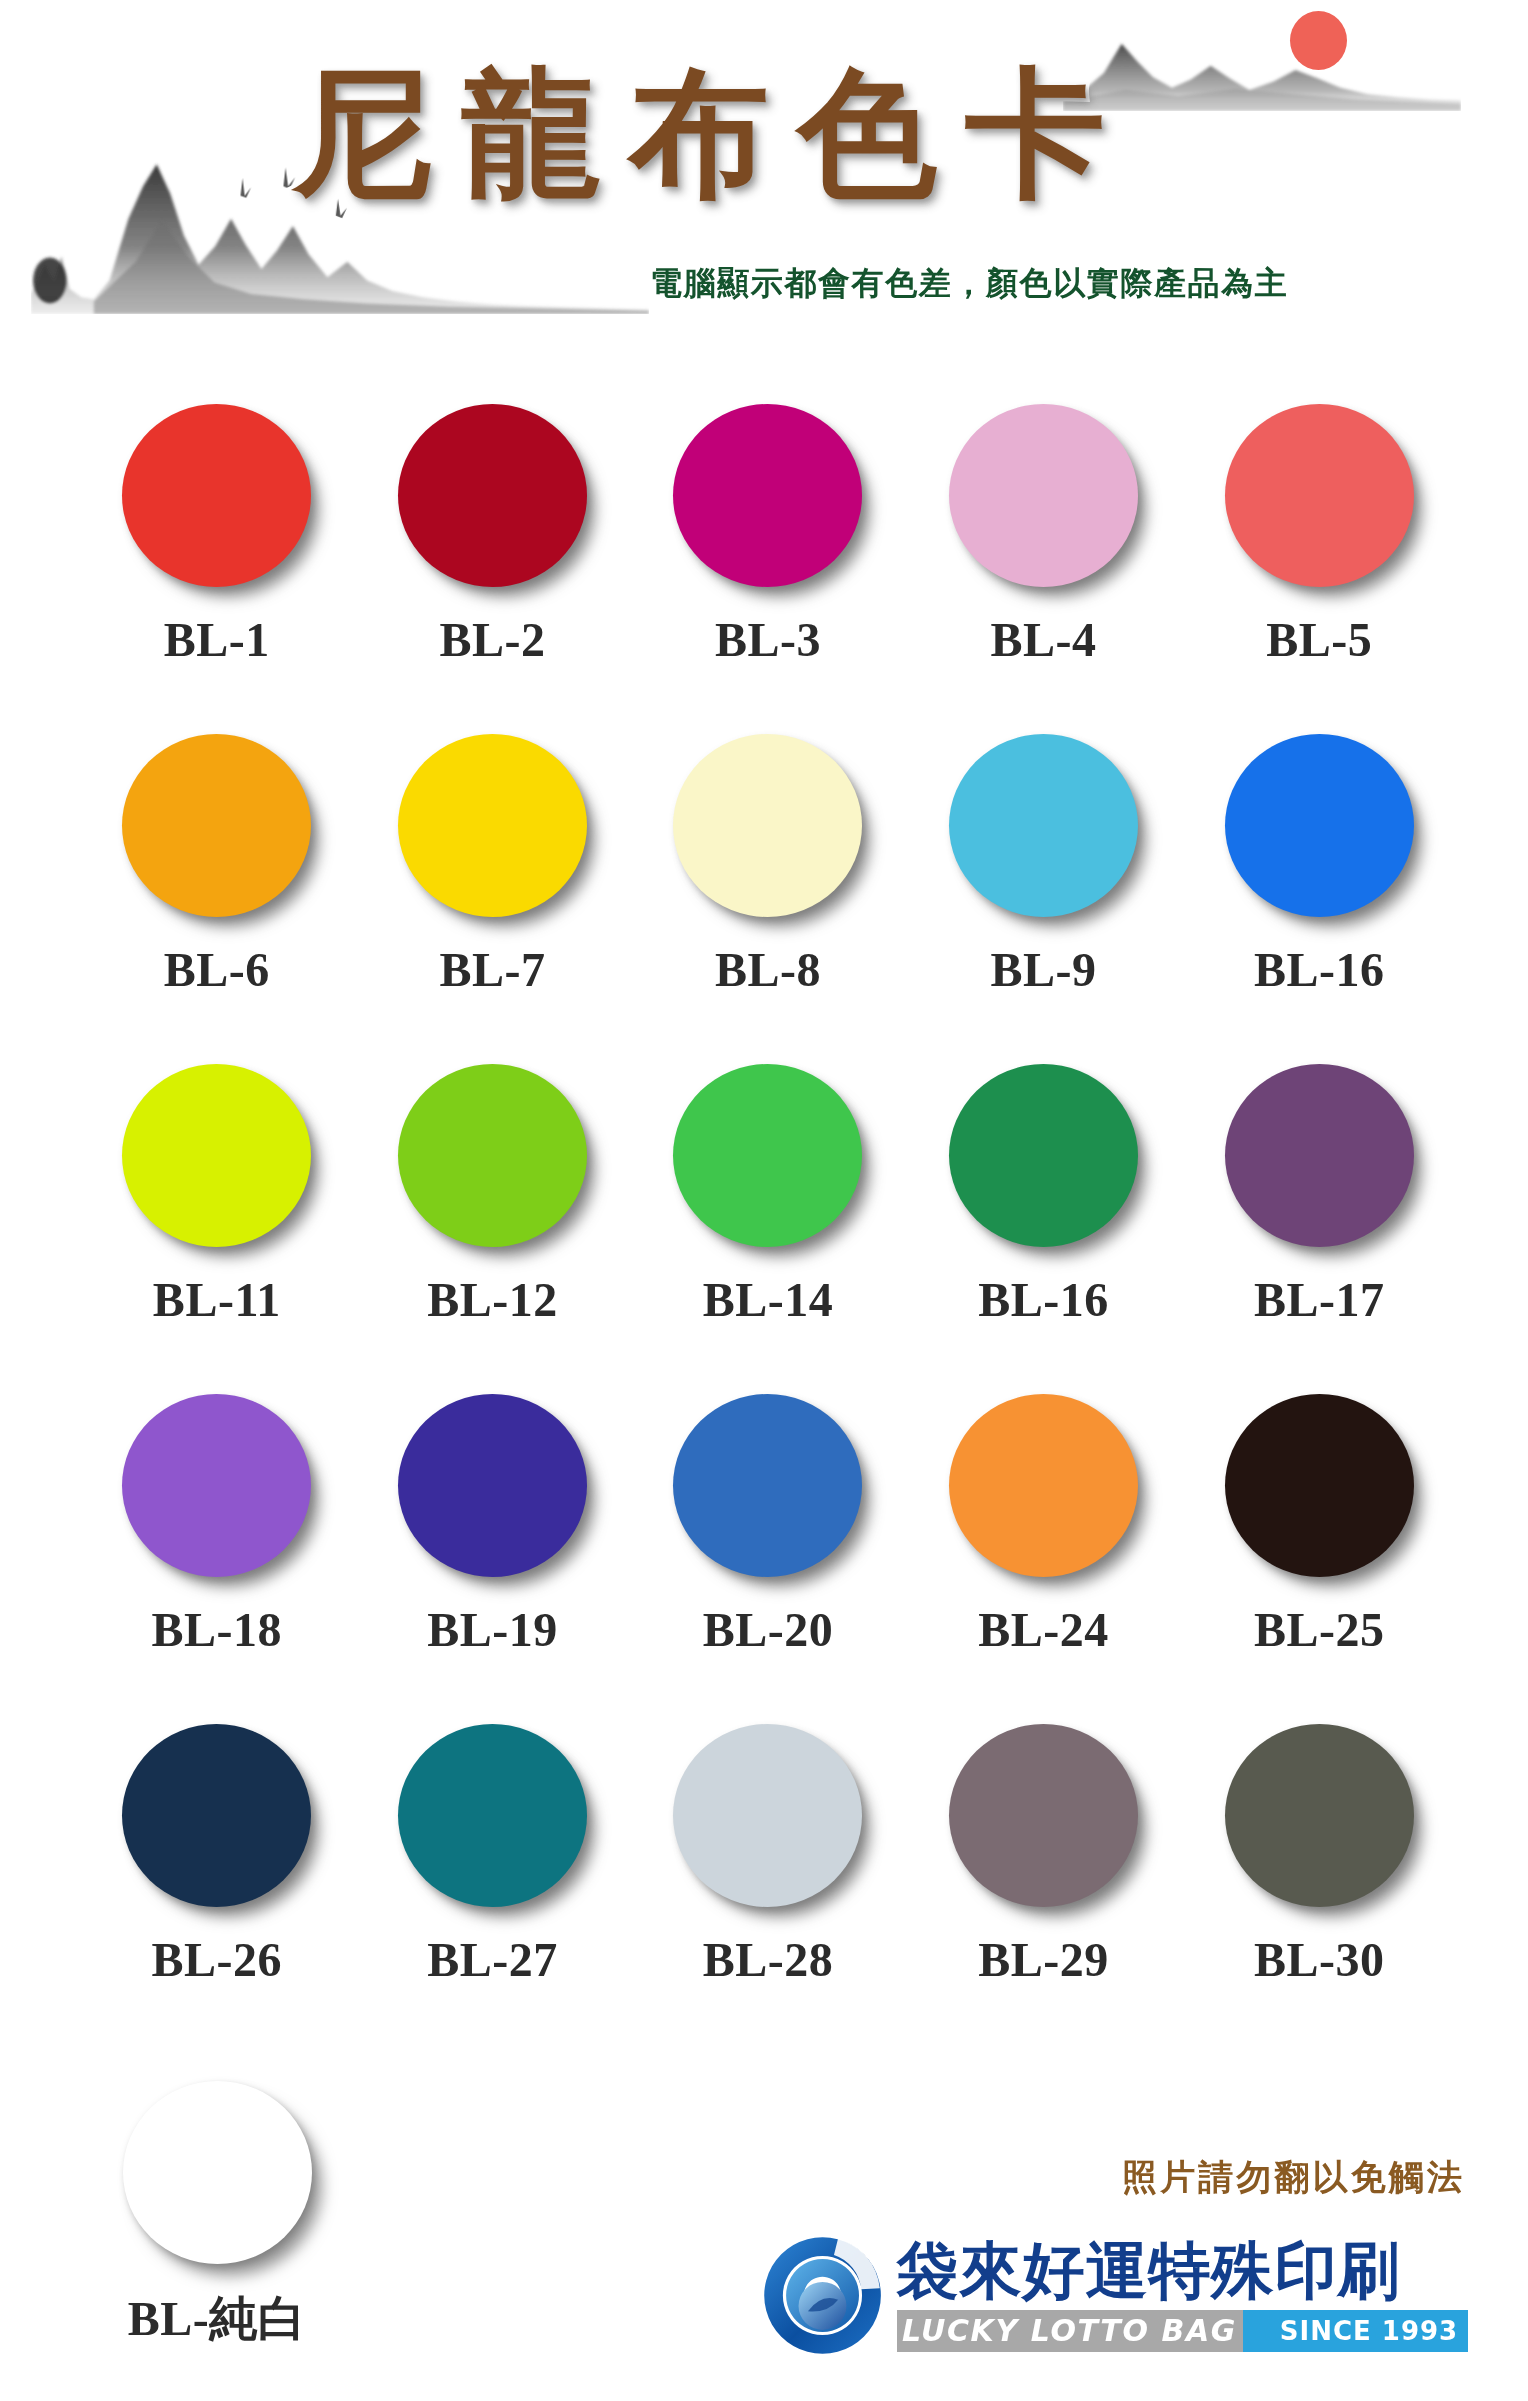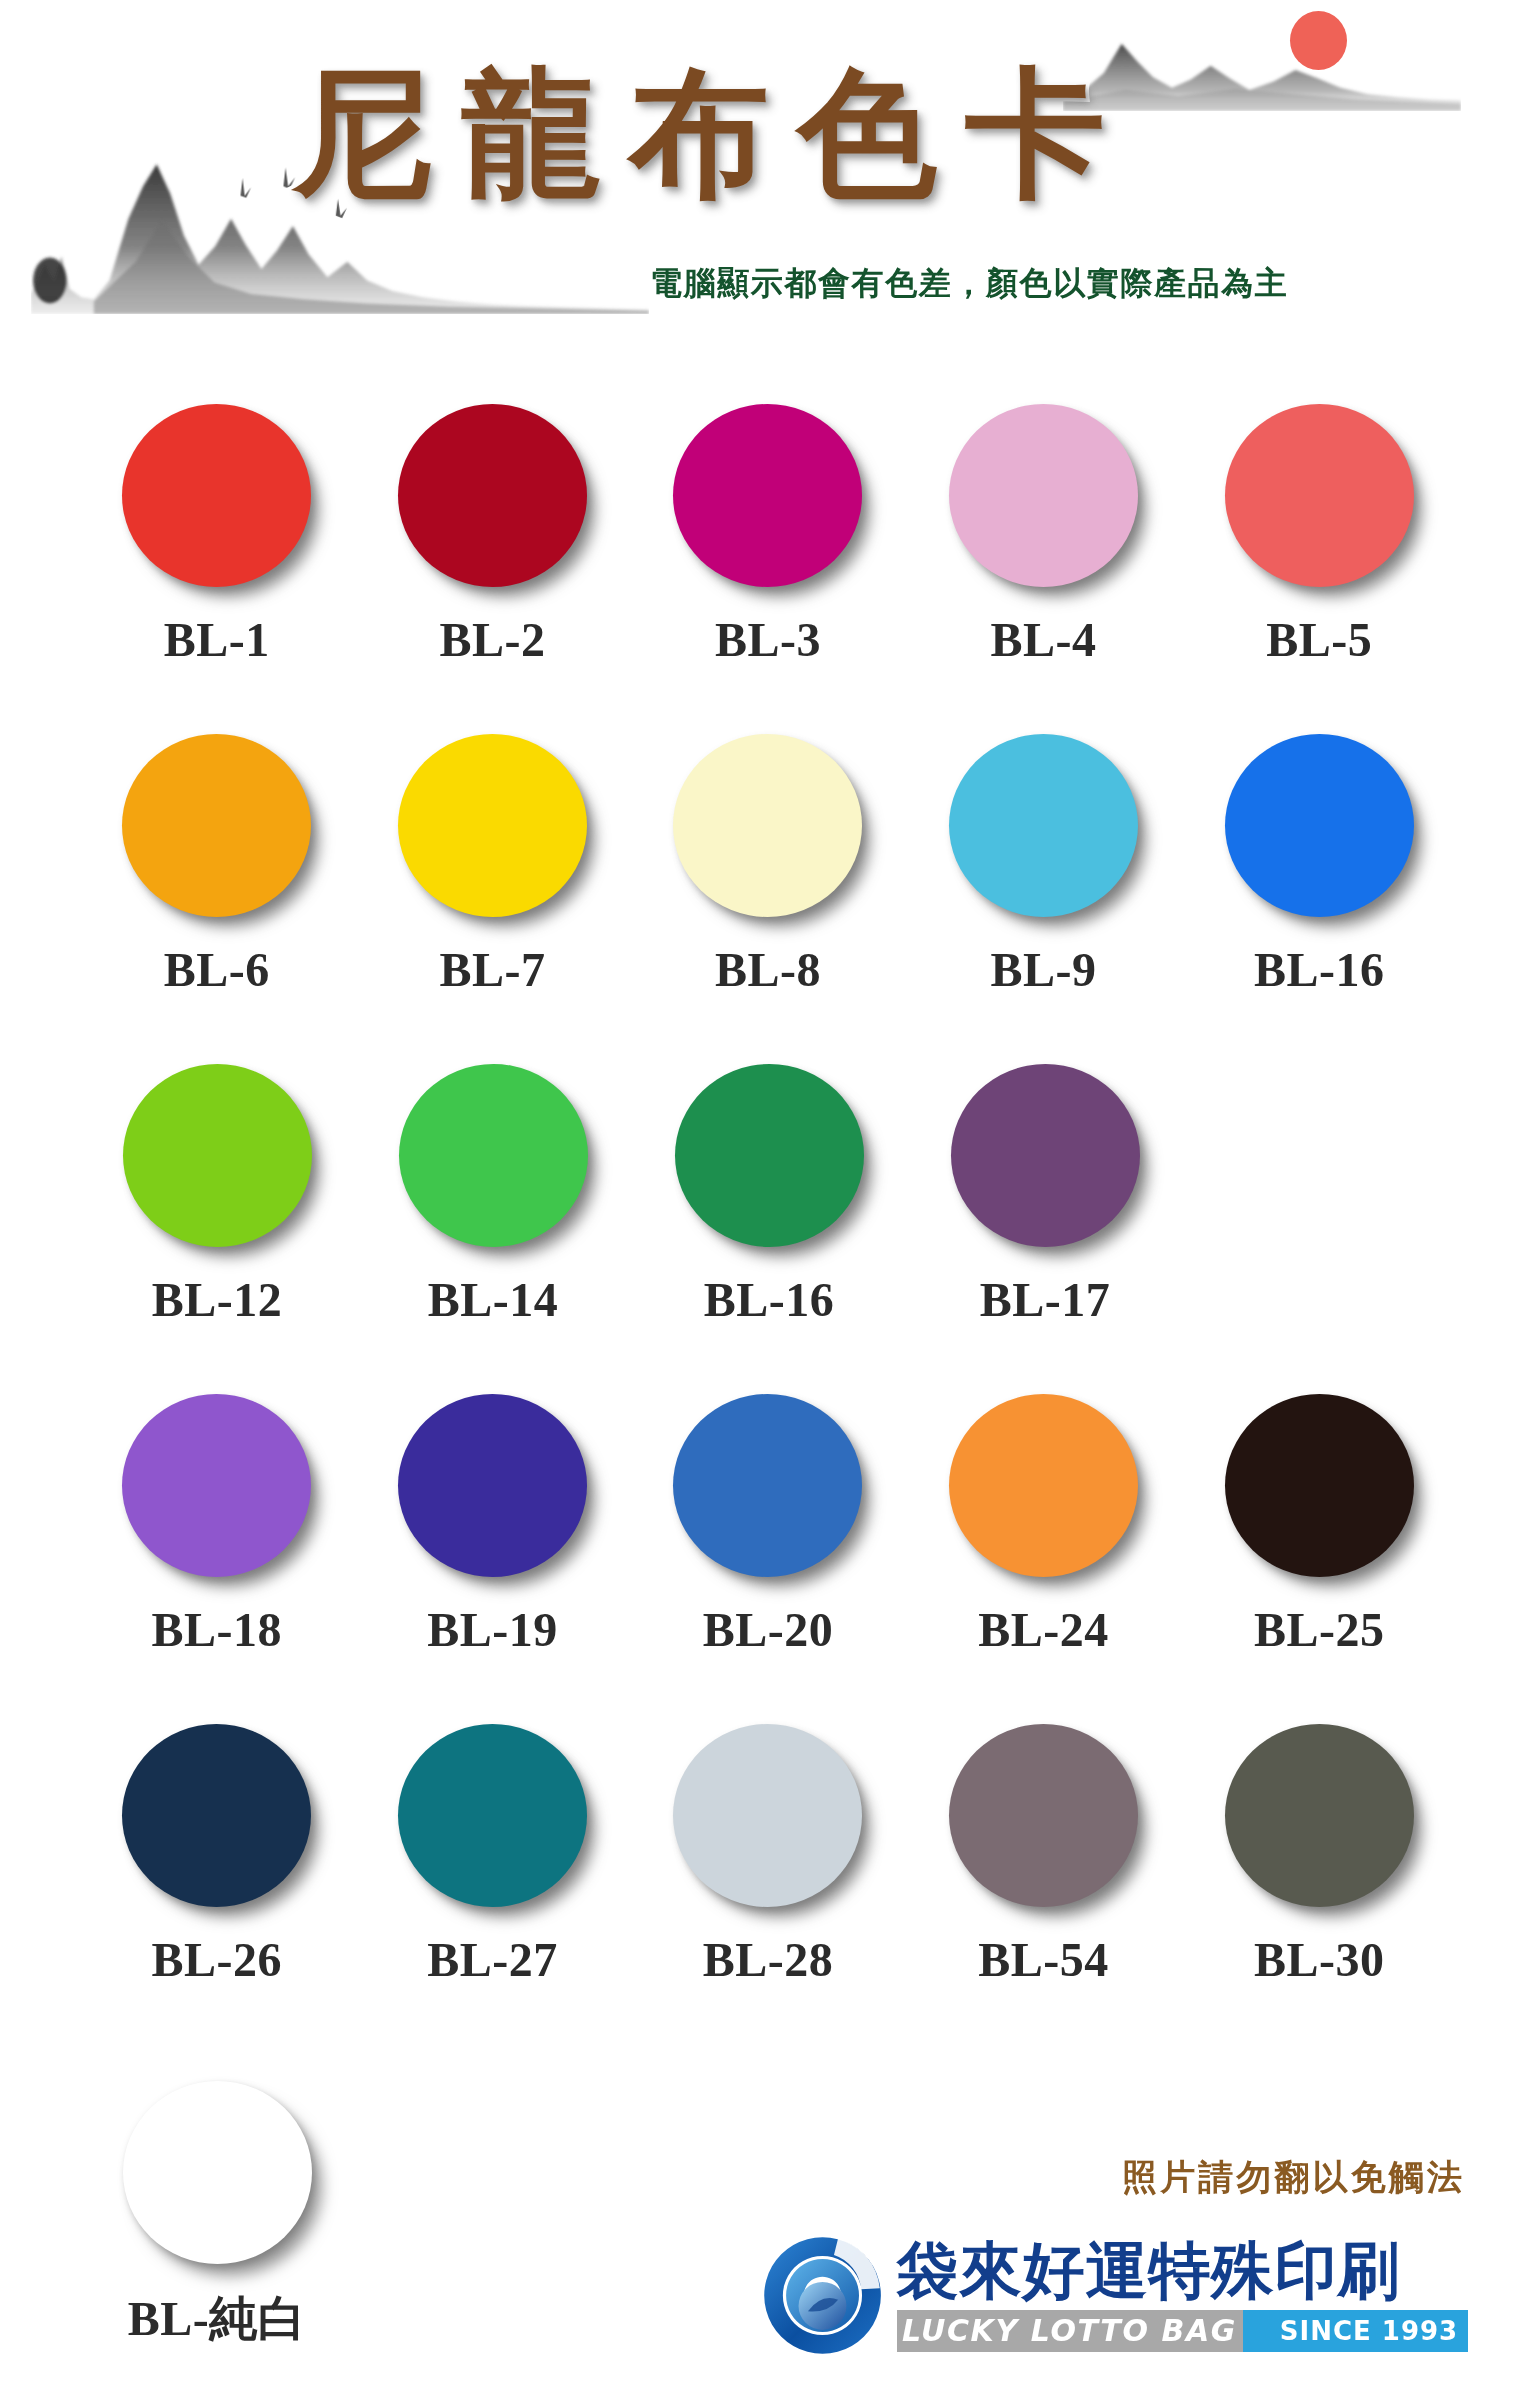--- a/index.html
+++ b/index.html
@@ -360,20 +360,24 @@
         <div class="swatch-label">BL-9</div>
       </div>
       <div class="swatch-cell">
         <div class="swatch-disc" style="background: rgb(22, 113, 234);"></div>
         <div class="swatch-label">BL-16</div>
       </div>
     </div>
 
     <div class="swatch-row">
       <div class="swatch-cell">
+        <div class="swatch-disc" style="background: rgb(215, 241, 0);"></div>
+        <div class="swatch-label">BL-11</div>
+      </div>
+      <div class="swatch-cell">
         <div class="swatch-disc" style="background: rgb(126, 206, 24);"></div>
         <div class="swatch-label">BL-12</div>
       </div>
       <div class="swatch-cell">
         <div class="swatch-disc" style="background: rgb(63, 198, 76);"></div>
         <div class="swatch-label">BL-14</div>
       </div>
       <div class="swatch-cell">
         <div class="swatch-disc" style="background: rgb(29, 143, 78);"></div>
         <div class="swatch-label">BL-16</div>
@@ -415,21 +419,21 @@
       <div class="swatch-cell">
         <div class="swatch-disc" style="background: rgb(13, 116, 128);"></div>
         <div class="swatch-label">BL-27</div>
       </div>
       <div class="swatch-cell">
         <div class="swatch-disc" style="background: rgb(204, 213, 220);"></div>
         <div class="swatch-label">BL-28</div>
       </div>
       <div class="swatch-cell">
         <div class="swatch-disc" style="background: rgb(123, 107, 114);"></div>
-        <div class="swatch-label">BL-54</div>
+        <div class="swatch-label">BL-29</div>
       </div>
       <div class="swatch-cell">
         <div class="swatch-disc" style="background: rgb(88, 90, 79);"></div>
         <div class="swatch-label">BL-30</div>
       </div>
     </div>
   </div>
 
   <div class="white-row">
     <div class="white-cell">

